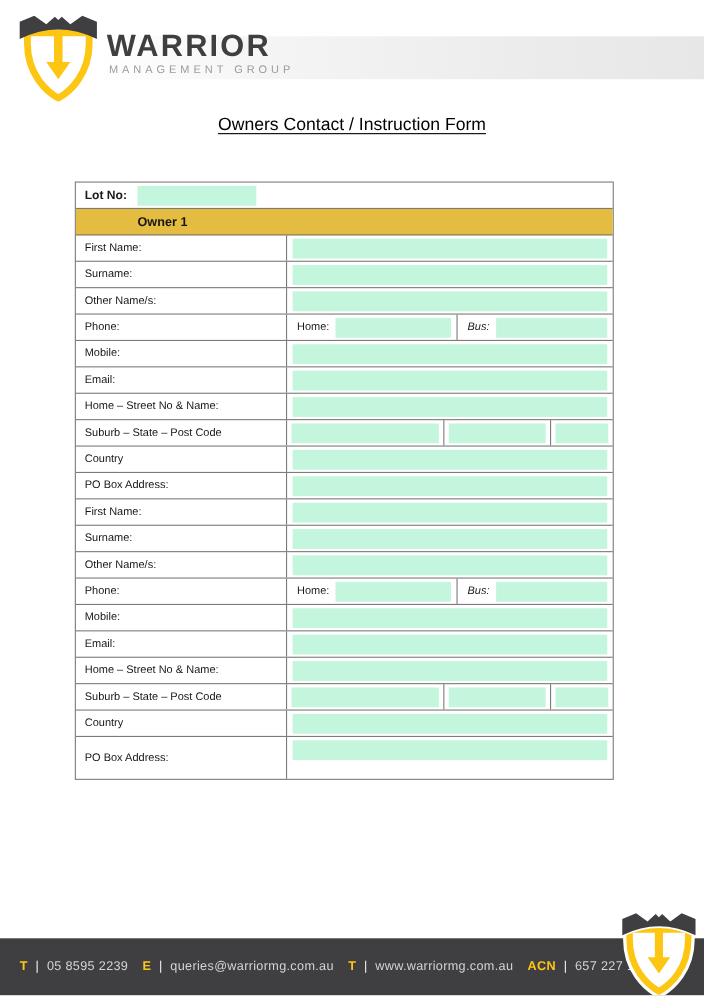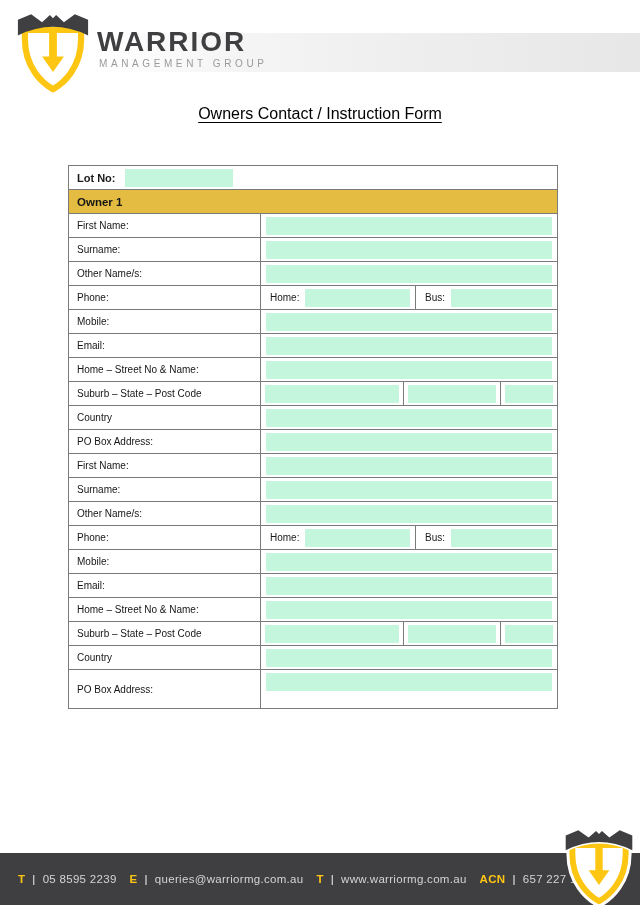--- a/index.html
+++ b/index.html
@@ -40,36 +40,36 @@
     border:1px solid #7b7b7b; background:#fff;
   }
   .row { display:flex; align-items:stretch; height:24px; border-bottom:1px solid #7b7b7b; }
   .row:last-child { border-bottom:none; }
   .row.tall { height:38px; }
 
   .lot-row { align-items:center; }
   .lot-label { font-weight:700; font-size:11px; padding-left:8px; width:52px; }
   .lot-input { width:108px; height:18px; margin-left:4px; background:var(--mint,#c3f6dc); }
 
-  .section-row { background:var(--gold,#e3bc41); align-items:center; }
+  .section-row { background:var(--gold,#e3bc41); align-items:center;padding-left:48px; }
   .section-title { font-weight:700; font-size:11.5px; padding-left:8px; color:#161616; }
 
   .label-cell {
     width:192px; min-width:192px; border-right:1px solid #7b7b7b;
     display:flex; align-items:center; padding-left:8px;
     font-size:10px; color:#161616;
   }
   .value-cell { flex:1; display:flex; align-items:center; }
   .green.fill { flex:1; height:18px; margin:0 5px; background:var(--mint,#c3f6dc); }
   .tall .value-cell { align-items:flex-start; }
   .tall .green.fill { margin-top:3px; flex:1; }
 
   .sub { display:flex; align-items:center; height:100%; }
   .sub-home { width:155px; border-right:1px solid #7b7b7b; }
-  .sub-bus  { flex:1; }
+  .sub-bus  { flex:1;font-style:italic; }
   .sub-label { font-size:10px; padding-left:9px; white-space:nowrap; }
   .sub-input { flex:1; height:18px; margin:0 5px 0 6px; background:var(--mint,#c3f6dc); }
   .tri  { padding:0; }
   .tri0 { width:143px; border-right:1px solid #7b7b7b; }
   .tri1 { width:97px;  border-right:1px solid #7b7b7b; }
   .tri2 { flex:1; }
   .tri .sub-input { margin:0 4px; }
 
   
   .footer-bar {

